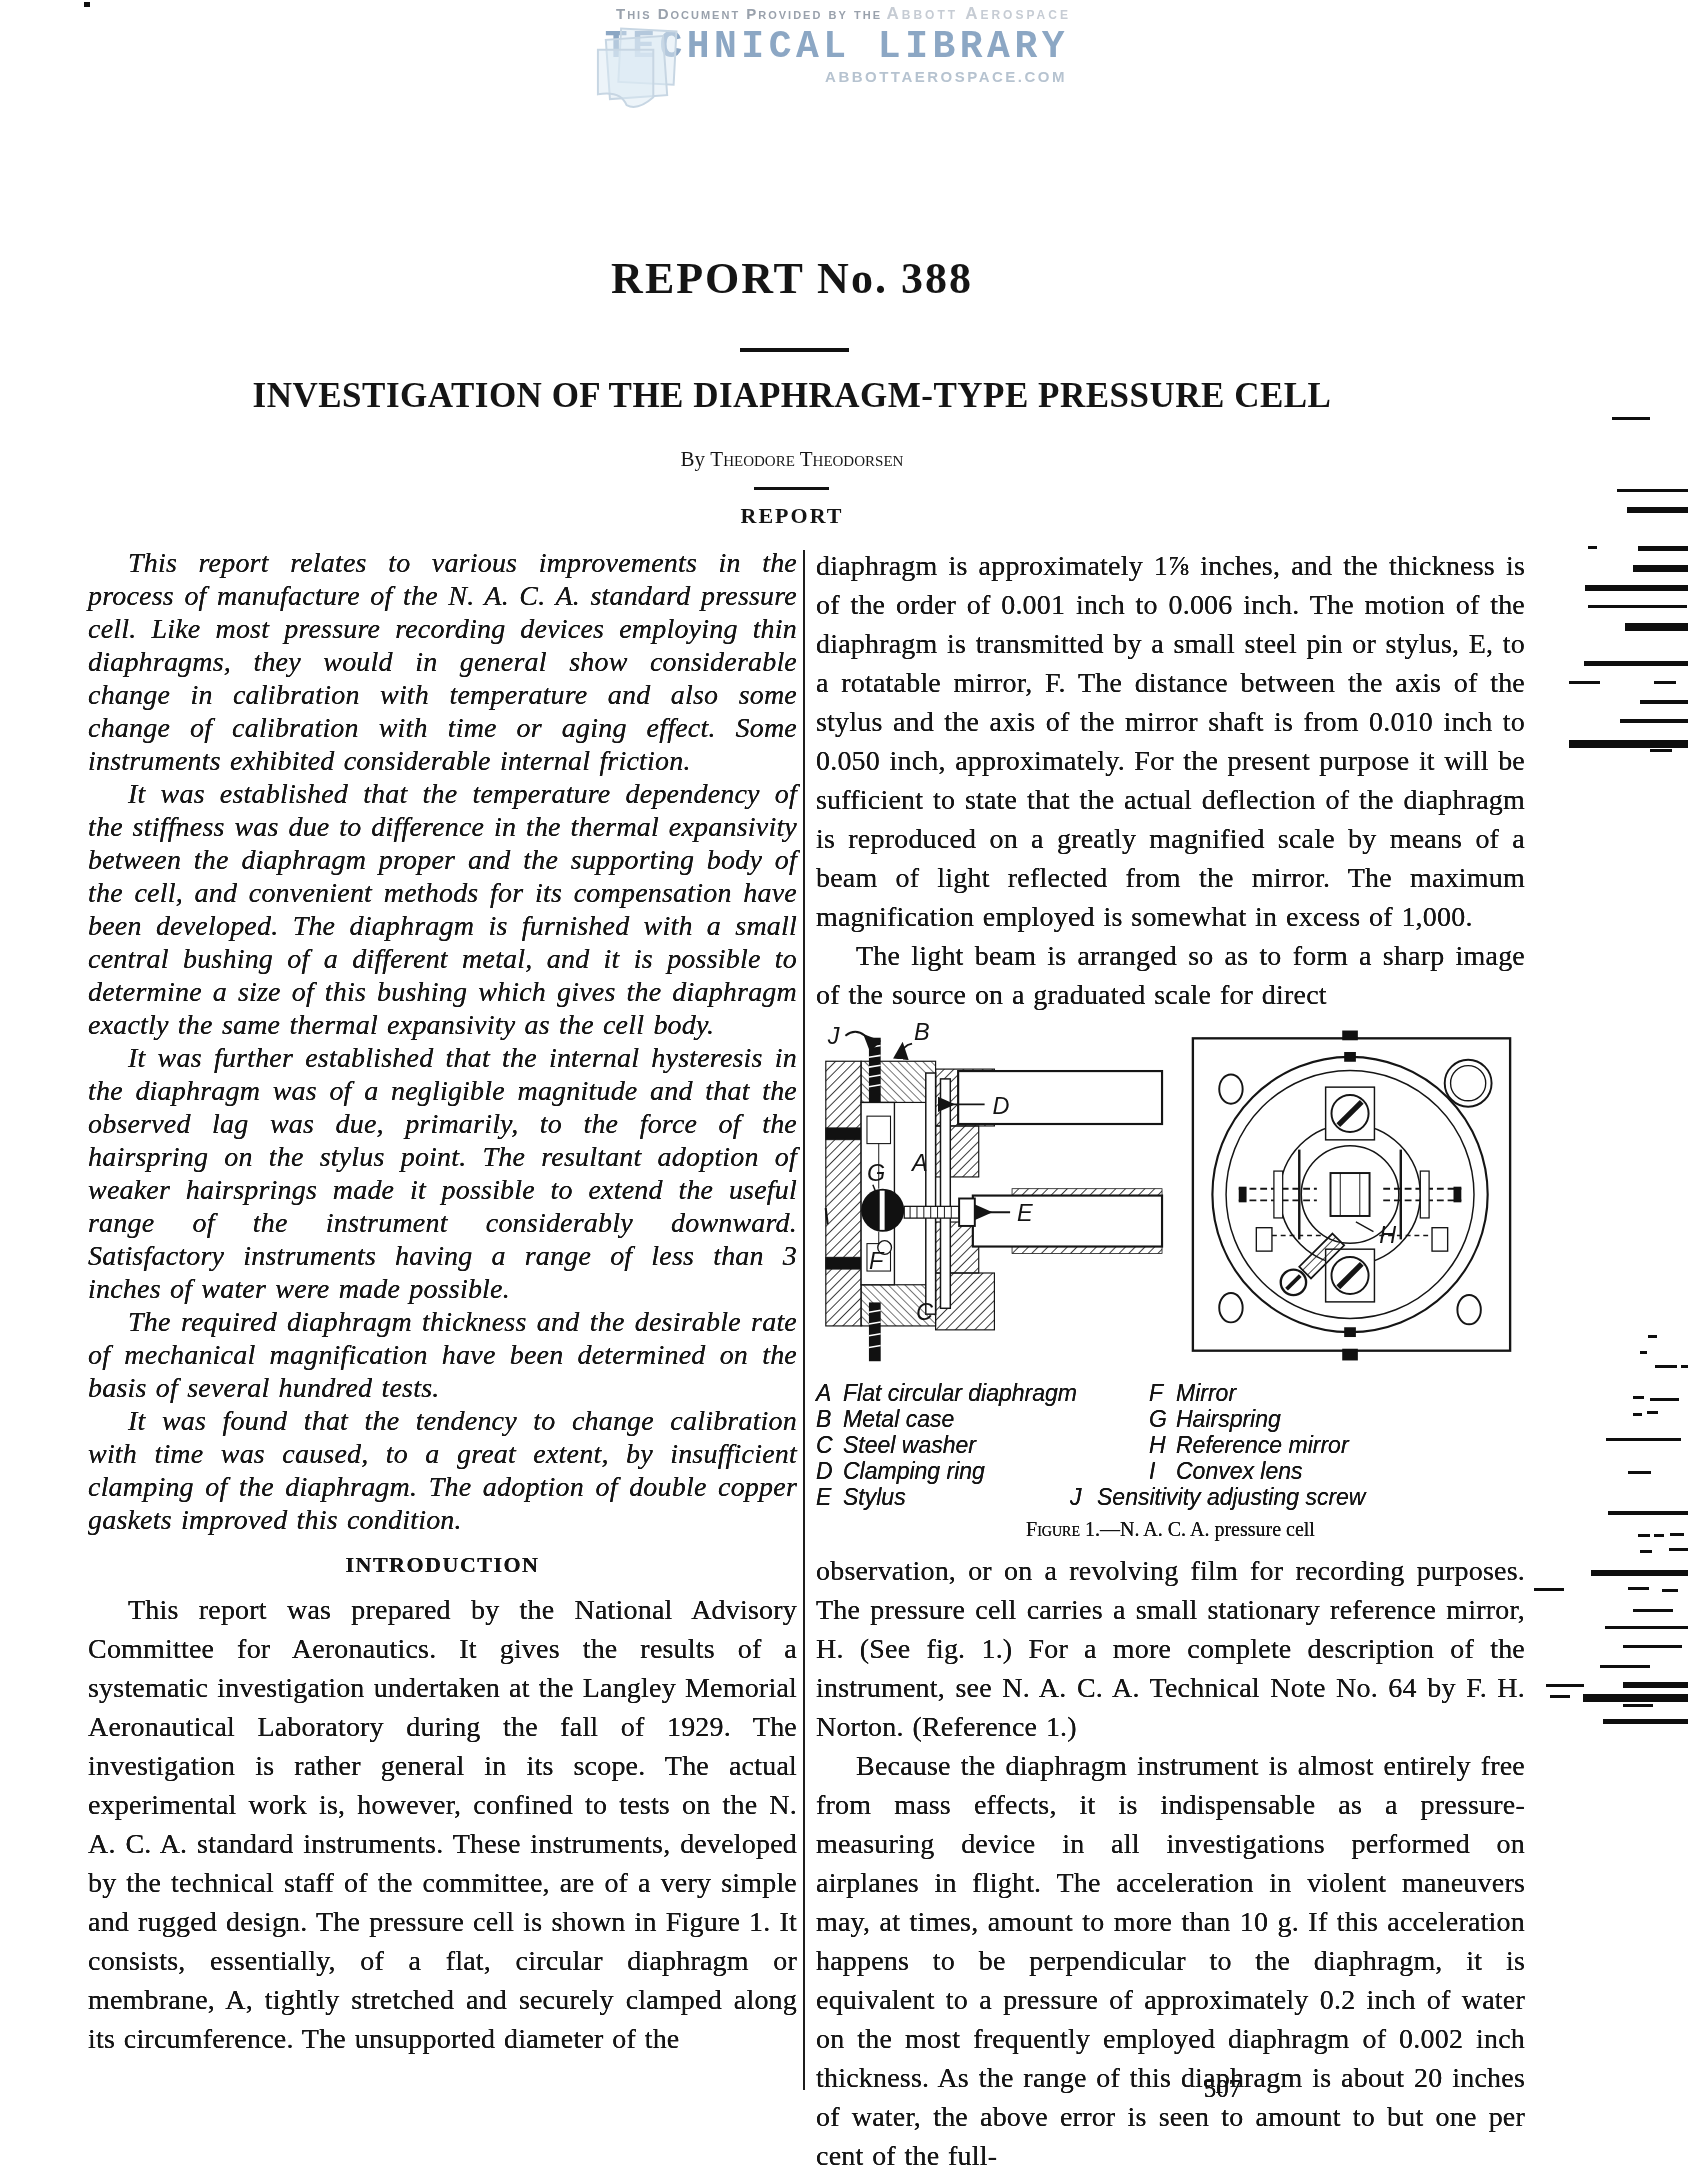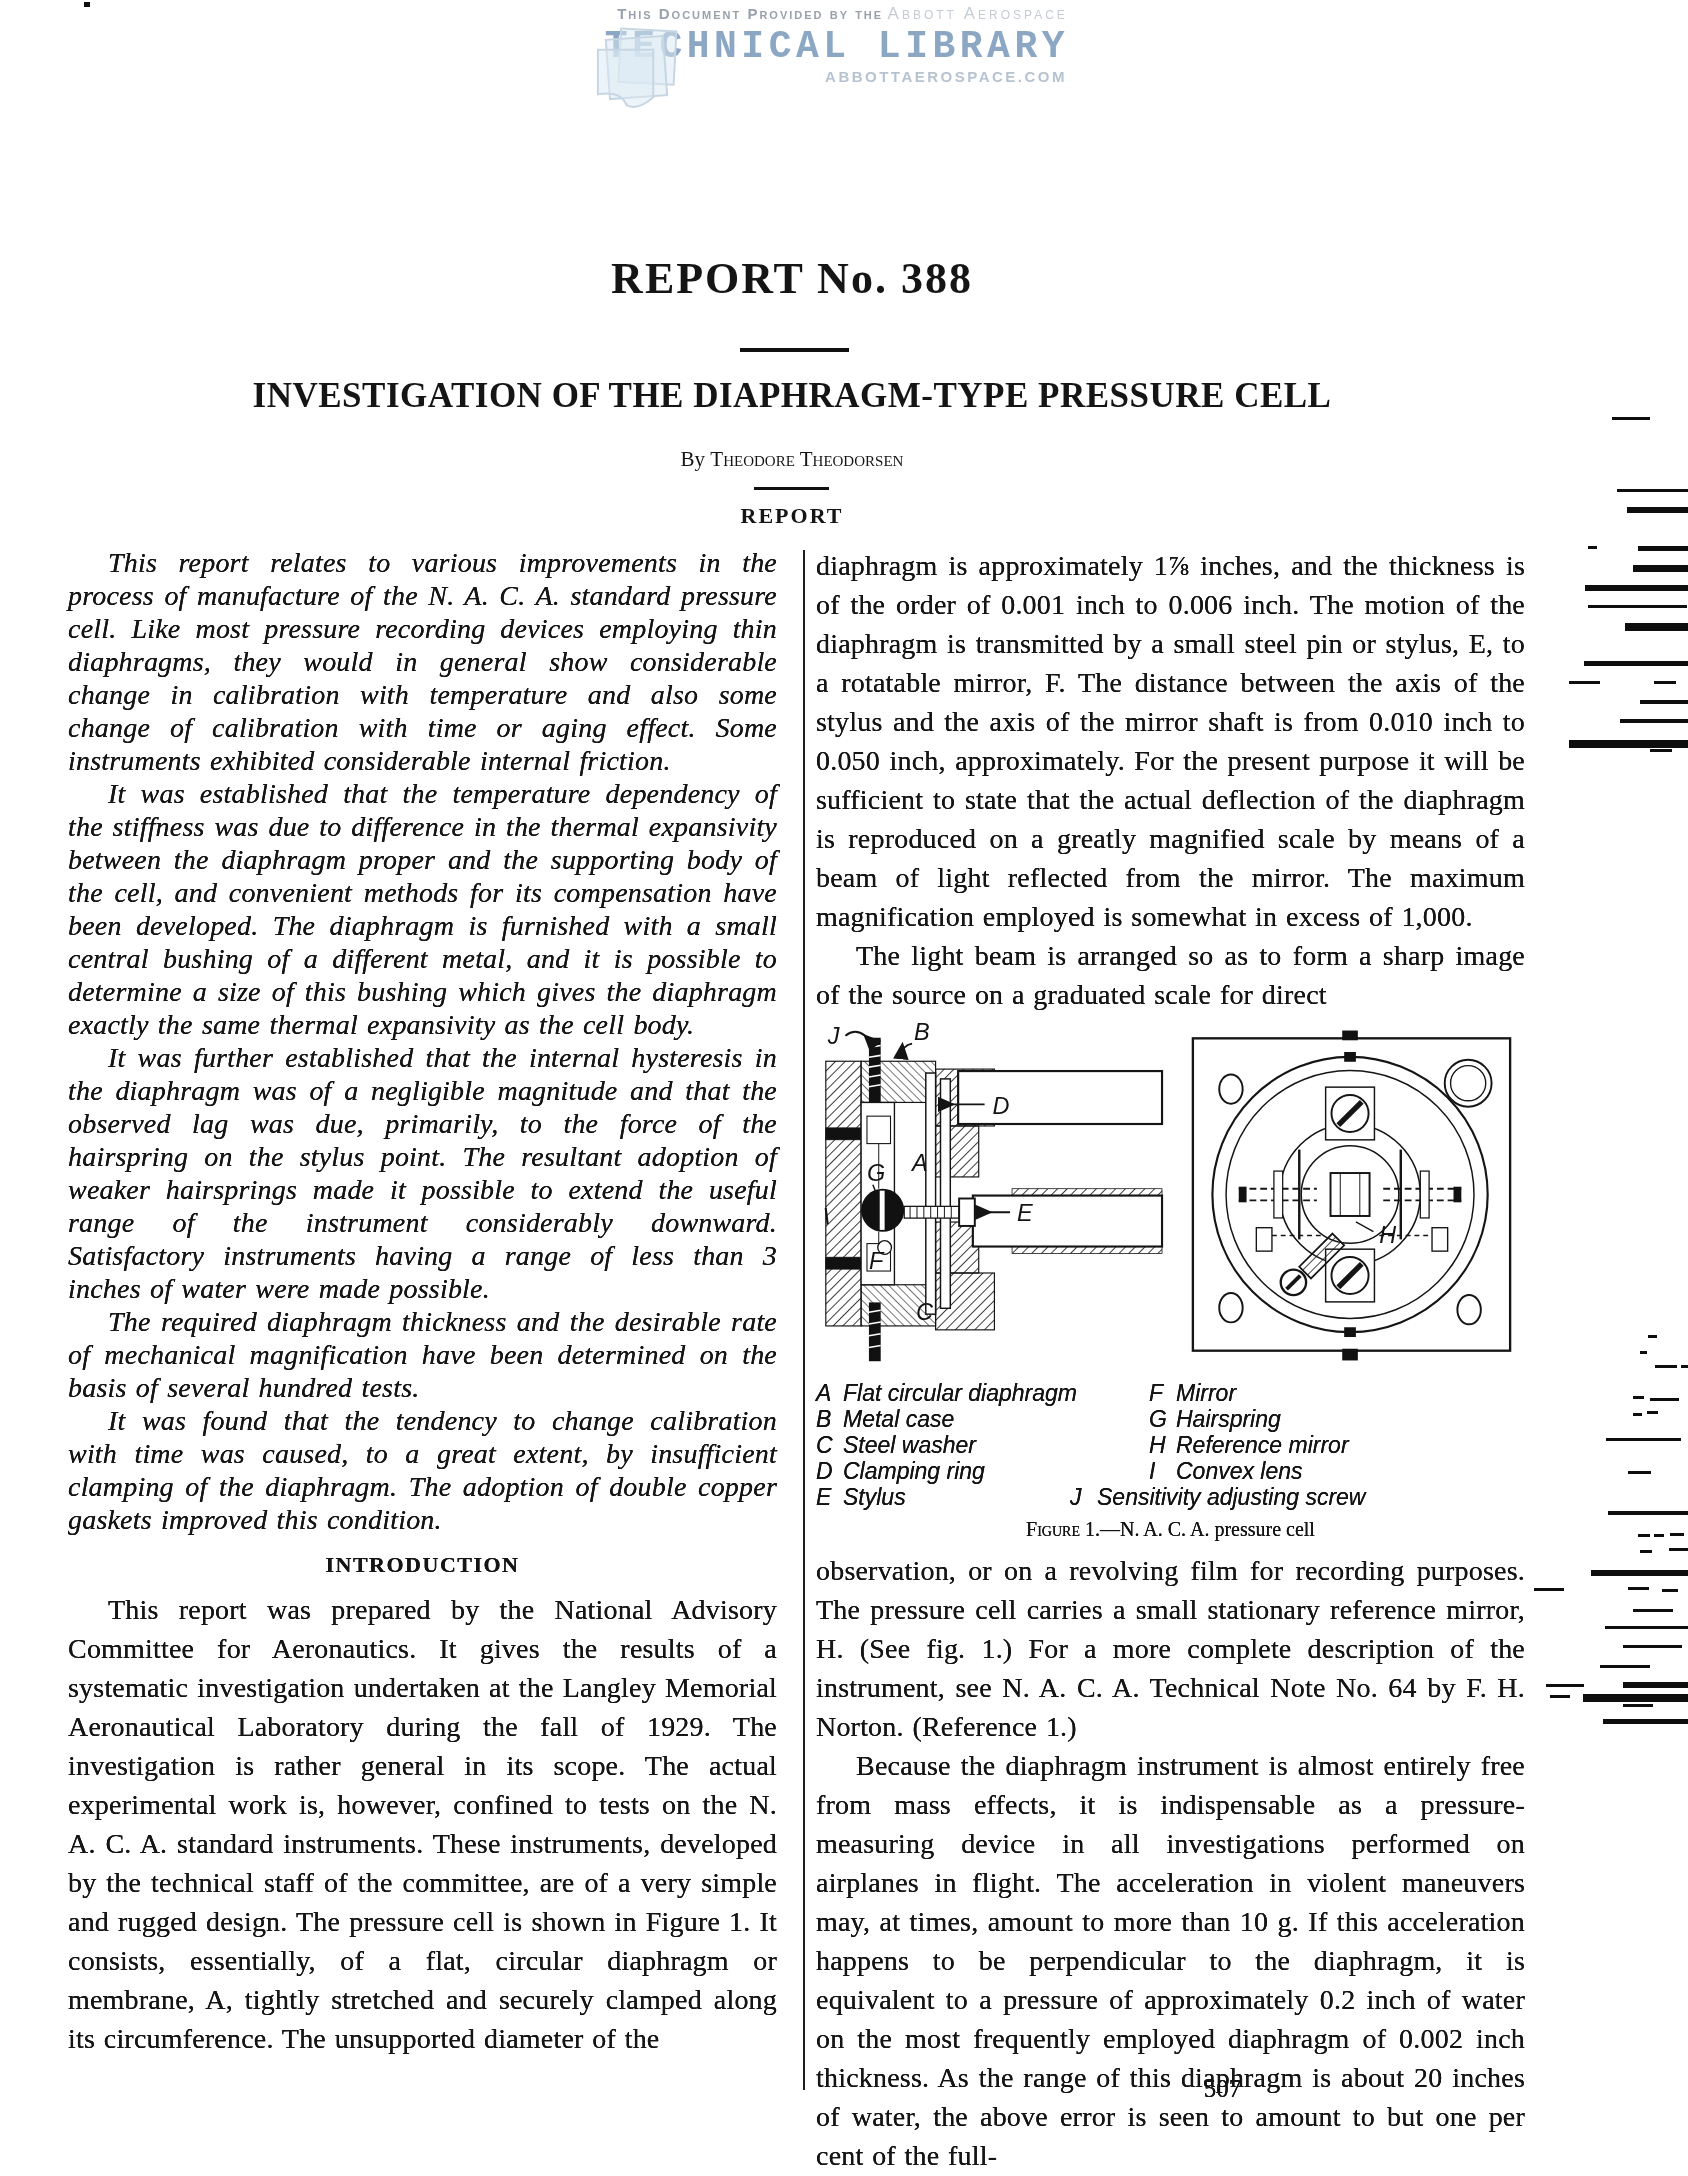--- a/index.html
+++ b/index.html
@@ -7,39 +7,39 @@
         font-family:"Liberation Serif","DejaVu Serif",serif;color:#151515;}
 
   
   .mark{position:absolute;background:#0e0e0e;}
 
   
   .watermark{position:absolute;top:4px;left:588px;width:481px;font-family:"Liberation Sans","DejaVu Sans",sans-serif;}
   .wm-logo{position:absolute;left:0;top:22px;width:95px;height:91px;}
   .wm-line1{text-align:center;white-space:nowrap;}
   .wm-prefix{font-variant:small-caps;font-size:15px;letter-spacing:2px;color:#99a1ac;font-weight:bold;margin-left:28px;}
-  .wm-brand{font-variant:small-caps;font-size:17px;letter-spacing:3px;color:#c6ccd4;font-weight:normal;}
+  .wm-brand{font-variant:small-caps;font-size:17px;letter-spacing:3px;color:#c6ccd4;font-weight:bold;}
   .wm-title{margin-top:1px;text-align:right;font-size:38px;font-weight:bold;letter-spacing:4.5px;color:#8ca7c4;font-family:Liberation Mono, monospace;}
   .wm-url{text-align:right;font-size:15px;letter-spacing:2.5px;color:#b6c3d0;font-weight:bold;padding-right:2px;}
 
   
   .center-line{position:absolute;left:84px;width:1416px;text-align:center;margin:0;}
   .report-no{top:253px;font-size:44px;font-weight:bold;letter-spacing:2px;}
   .rule{position:absolute;background:#111;}
   .rule-1{top:348px;left:740px;width:109px;height:3.5px;}
   .main-title{top:376px;font-size:35px;font-weight:bold;letter-spacing:0.5px;}
   .byline{top:447px;font-size:21px;}
   .byline .sc{font-variant:small-caps;}
   .rule-2{top:487px;left:754px;width:75px;height:3px;}
   .summary-heading{top:503px;font-size:22px;font-weight:bold;letter-spacing:2px;}
 
   
   .divider{position:absolute;top:550px;left:803px;width:2px;height:1540px;background:#1c1c1c;}
   .col{position:absolute;top:546px;width:709px;}
-  .col-left{left:68px;}
+  .col-left{left:88px;}
   .col-right{left:816px;}
   p{margin:0;}
   .body-text{font-size:28px;line-height:39px;text-align:justify;text-indent:40px;
              letter-spacing:0.2px;word-spacing:1.5px;text-shadow:0 0 0.5px #000;}
   .noindent{text-indent:0;}
   .summary-text p{font-style:italic;font-size:28px;line-height:33px;text-align:justify;
                   text-indent:40px;letter-spacing:0.2px;word-spacing:2px;text-shadow:0 0 0.5px #000;}
   .section-heading{text-align:center;font-size:22px;font-weight:bold;letter-spacing:1.5px;
                    margin:16px 0 12px 0;text-shadow:0 0 0.5px #000;}
 

